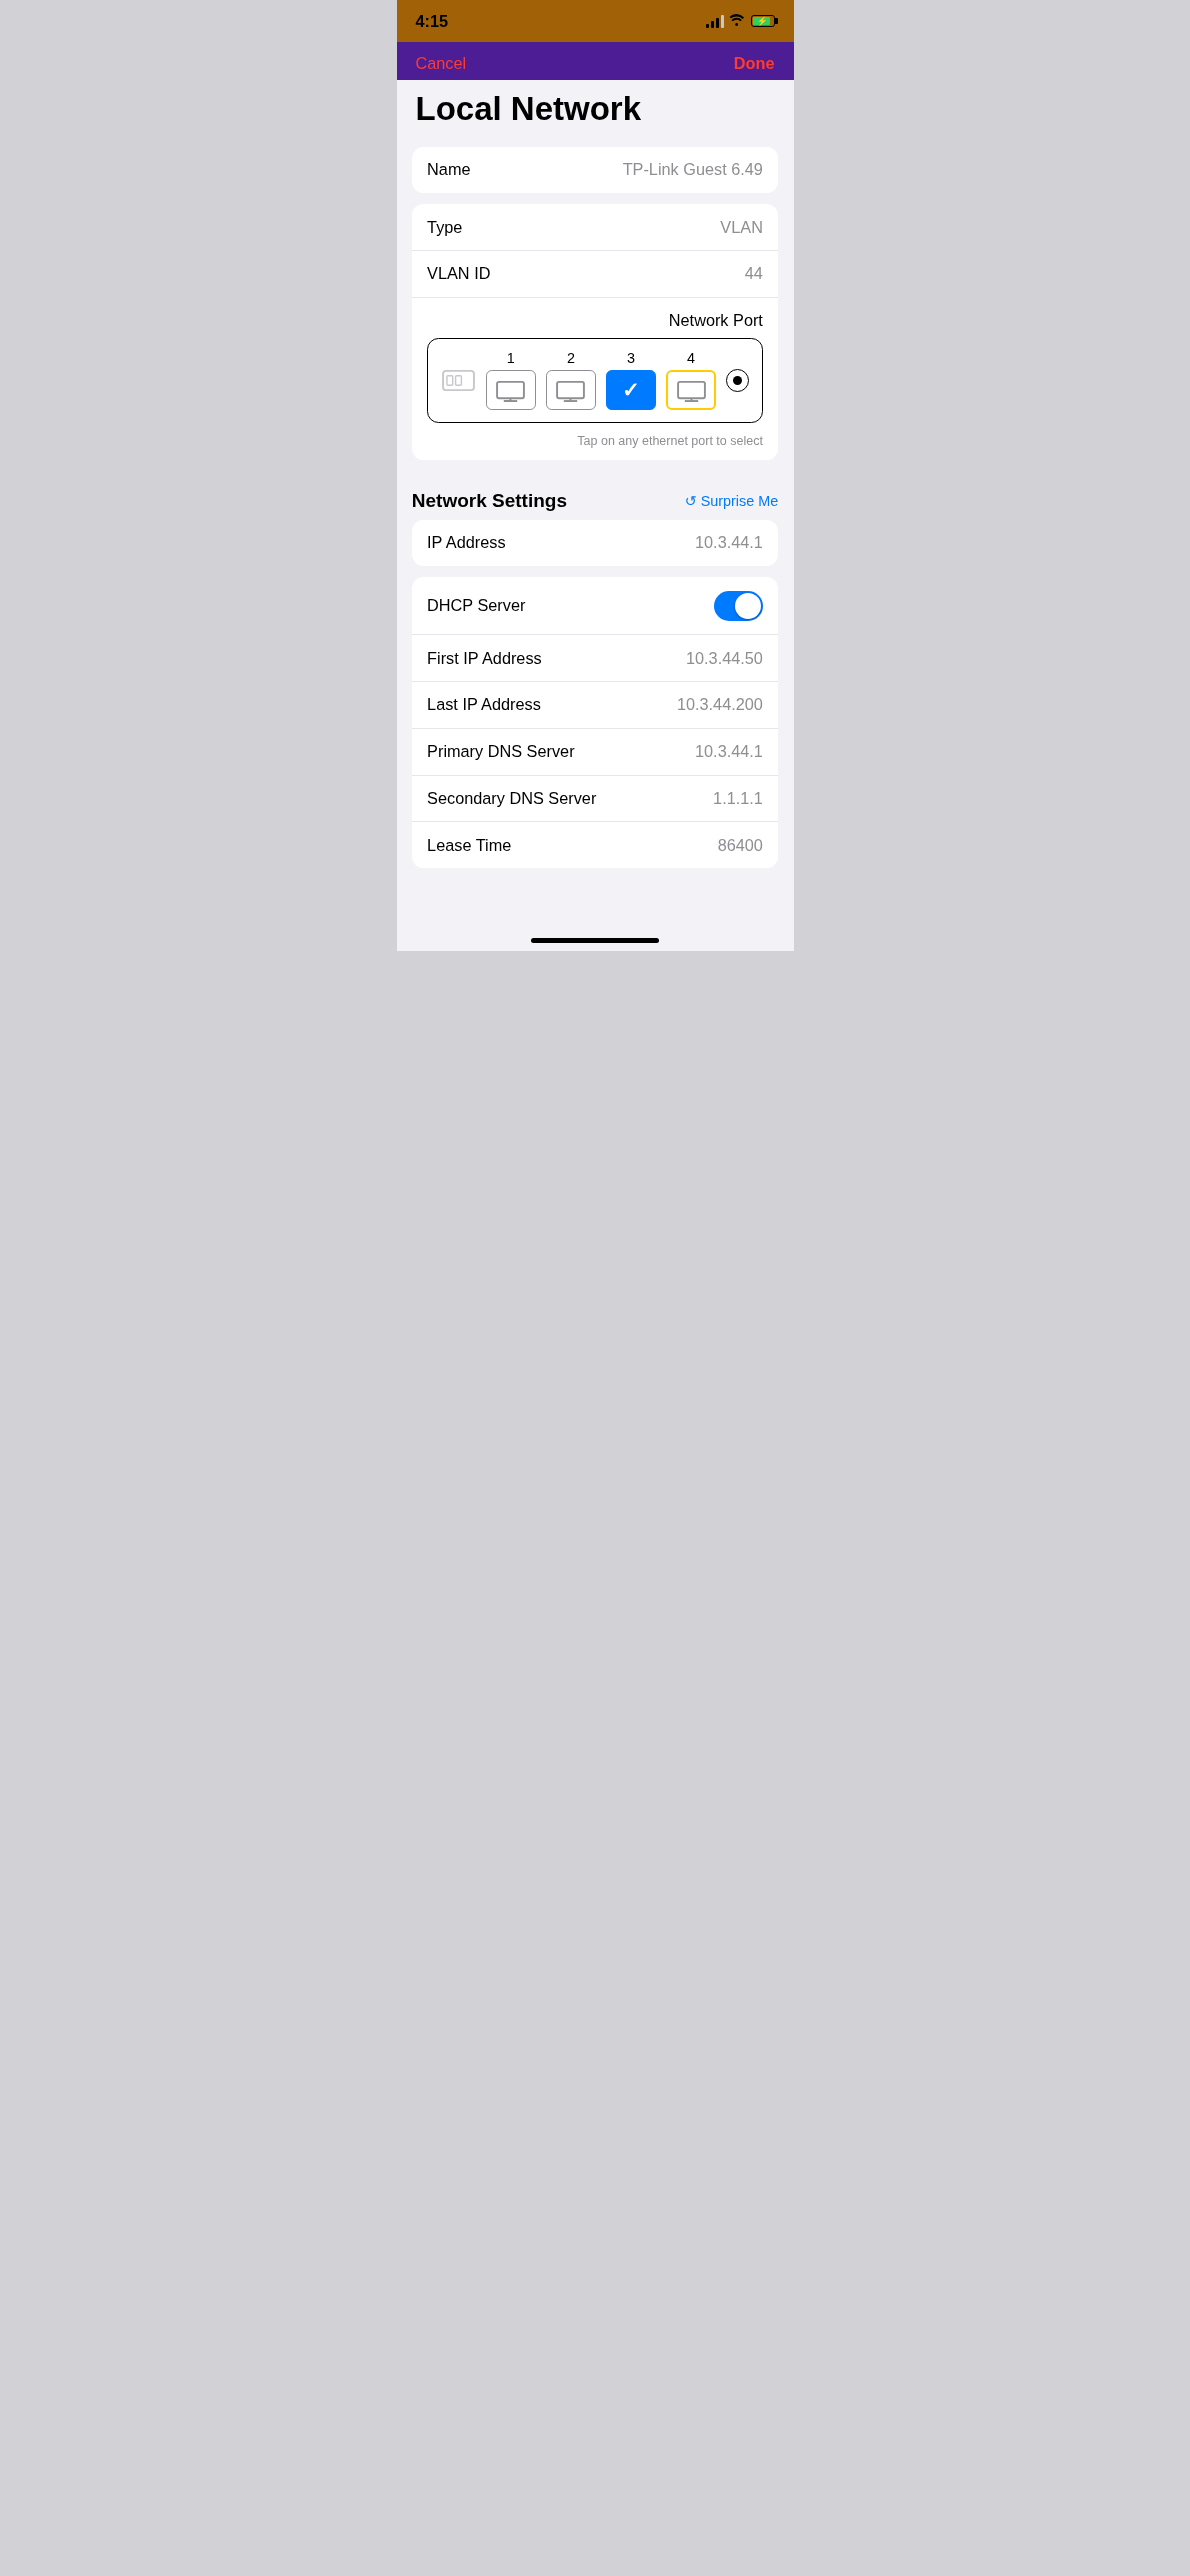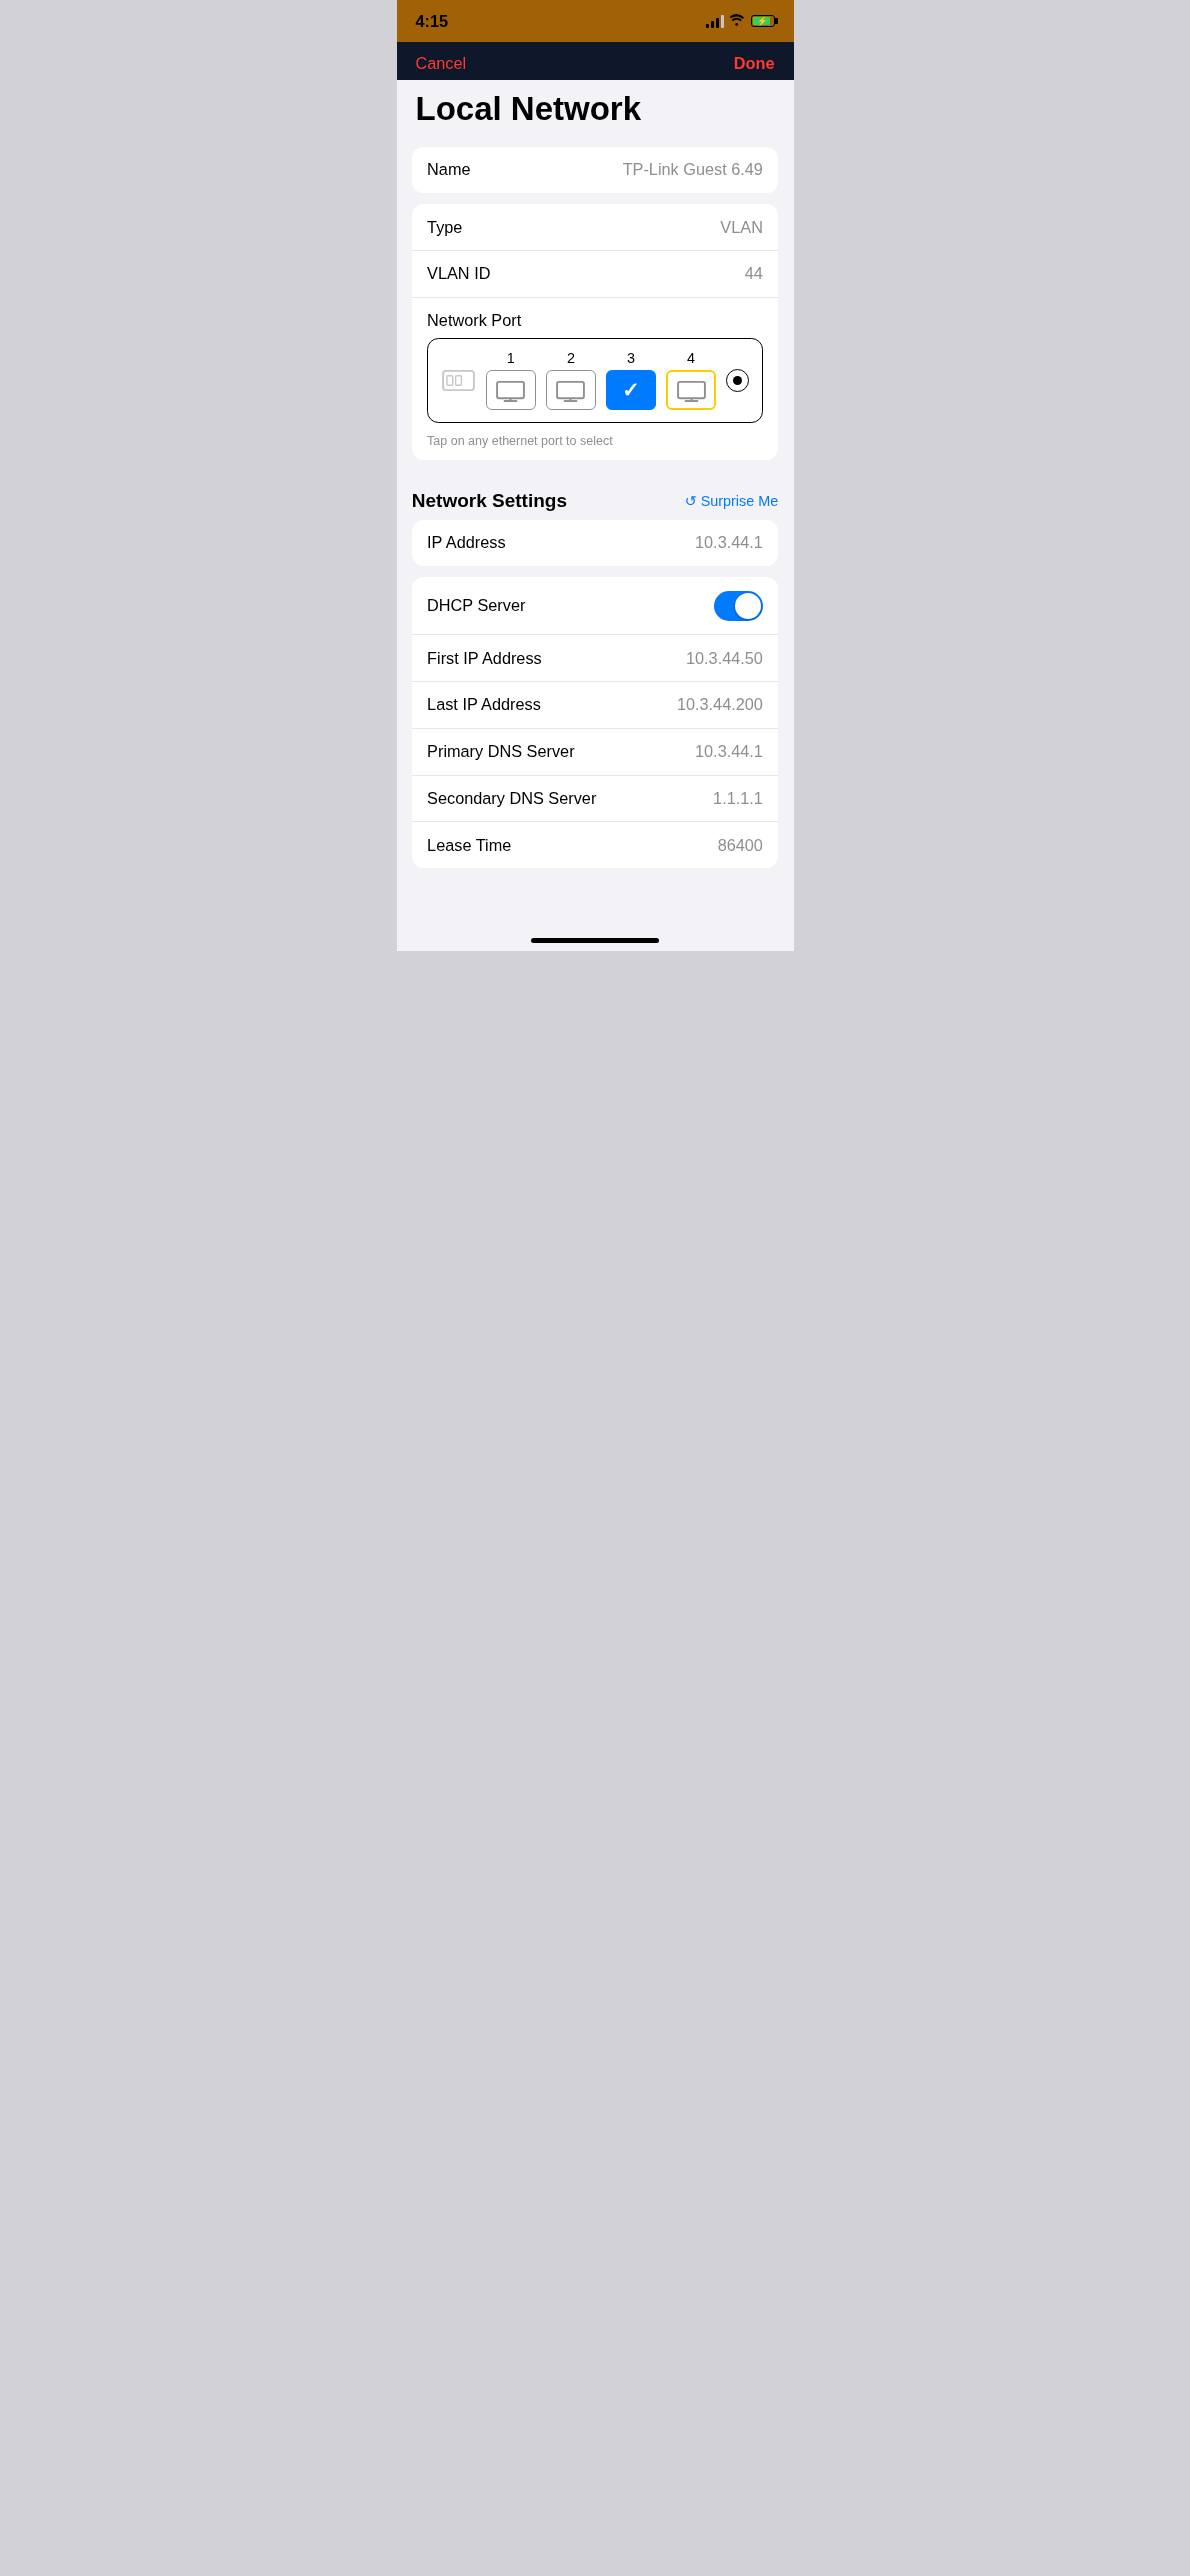--- a/index.html
+++ b/index.html
@@ -104,21 +104,21 @@
     }
 
     
     .main-content {
       background: #f2f2f7;
       min-height: calc(859px - 42px);
     }
 
     
     .nav-bar {
-      background: #0f172a;
+      background: #4c1d95;
       padding: 11.5px 19px 7.7px;
       display: flex;
       align-items: center;
       justify-content: space-between;
       gap: 20px;
     }
 
     .nav-cancel {
       color: #ff3b30;
       font-size: 16.3px;
@@ -143,20 +143,21 @@
       font-weight: 700;
       color: #000;
     }
 
     
     .card {
       background: #fff;
       margin: 0 0 11.5px 0;
       border-radius: 11.5px;
       overflow: hidden;
+      text-align: right;
     }
 
     .card-row {
       display: flex;
       align-items: center;
       justify-content: space-between;
       padding: 13.4px 15.3px;
       border-bottom: 0.5px solid #e5e5ea;
       min-height: 46px;
     }

